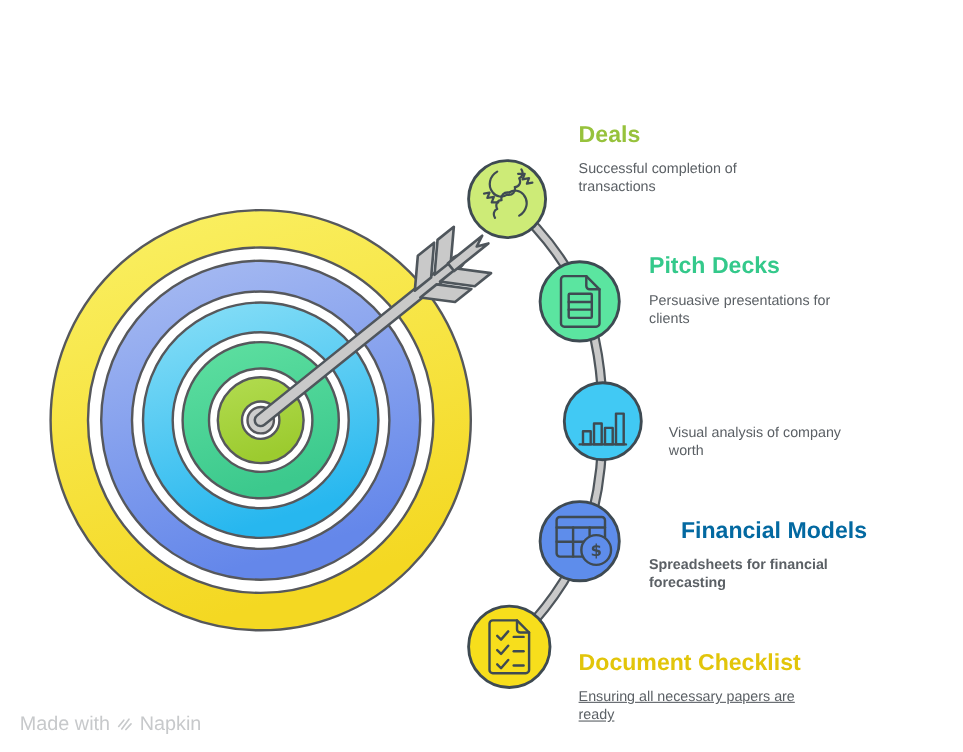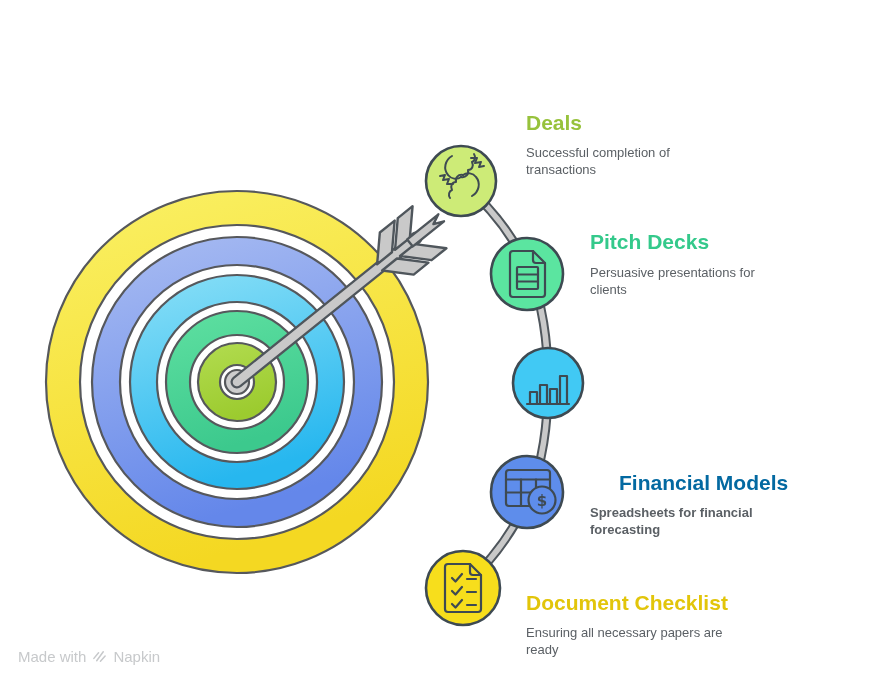--- a/index.html
+++ b/index.html
@@ -25,21 +25,21 @@
     font-size:13px;line-height:1.32;color:#5b6065;
   }
   .t-deals{color:#97c23c;}
   .t-pitch{color:#34c98b;}
   .t-valuation{color:#2cabe3;}
   .t-financial{color:#0369a1;margin-left:29px;}
   .t-checklist{color:#e2c50a;}
   .footer{
     position:absolute;left:18px;top:648px;
     display:flex;align-items:center;gap:6px;
-    font-size:15px;color:#c7c9cb;
+    font-size:18px;color:#c7c9cb;
   }
 </style>
 </head>
 <body>
 
 <div class="canvas">
 
 
   <svg class="illustration" width="875" height="684" viewBox="0 0 875 684">
     <defs>
@@ -157,26 +157,27 @@
       </g>
     </g>
   </svg>
 
   <h2 class="node-title t-deals" style="left:526px;top:111px;">Deals</h2>
   <p class="node-desc" style="left:526px;top:144px;width:180px;">Successful completion of transactions</p>
 
   <h2 class="node-title t-pitch" style="left:590px;top:230px;">Pitch Decks</h2>
   <p class="node-desc" style="left:590px;top:264px;width:200px;">Persuasive presentations for clients</p>
 
+  <p class="node-desc" style="left:608px;top:384px;width:190px;">Visual analysis of company worth</p>
 
   <h2 class="node-title t-financial" style="left:590px;top:471px;">Financial Models</h2>
   <p class="node-desc" style="left:590px;top:504px;width:185px;font-weight:bold;">Spreadsheets for financial forecasting</p>
 
   <h2 class="node-title t-checklist" style="left:526px;top:591px;text-align:center;">Document Checklist</h2>
-  <p class="node-desc" style="left:526px;top:624px;width:210px;">Ensuring all necessary papers are ready</p>
+  <p class="node-desc" style="left:526px;top:624px;width:210px;text-decoration:underline;">Ensuring all necessary papers are ready</p>
 
   <div class="footer">
     <span>Made with</span>
     <svg width="15" height="15" viewBox="0 0 16 16" fill="none" stroke="#c7c9cb" stroke-width="1.6" stroke-linecap="round">
       <path d="M 2 10 L 7 4"></path>
       <path d="M 5 12.5 L 12 3"></path>
       <path d="M 9 13 L 14 7.5"></path>
     </svg>
     <span>Napkin</span>
   </div>

